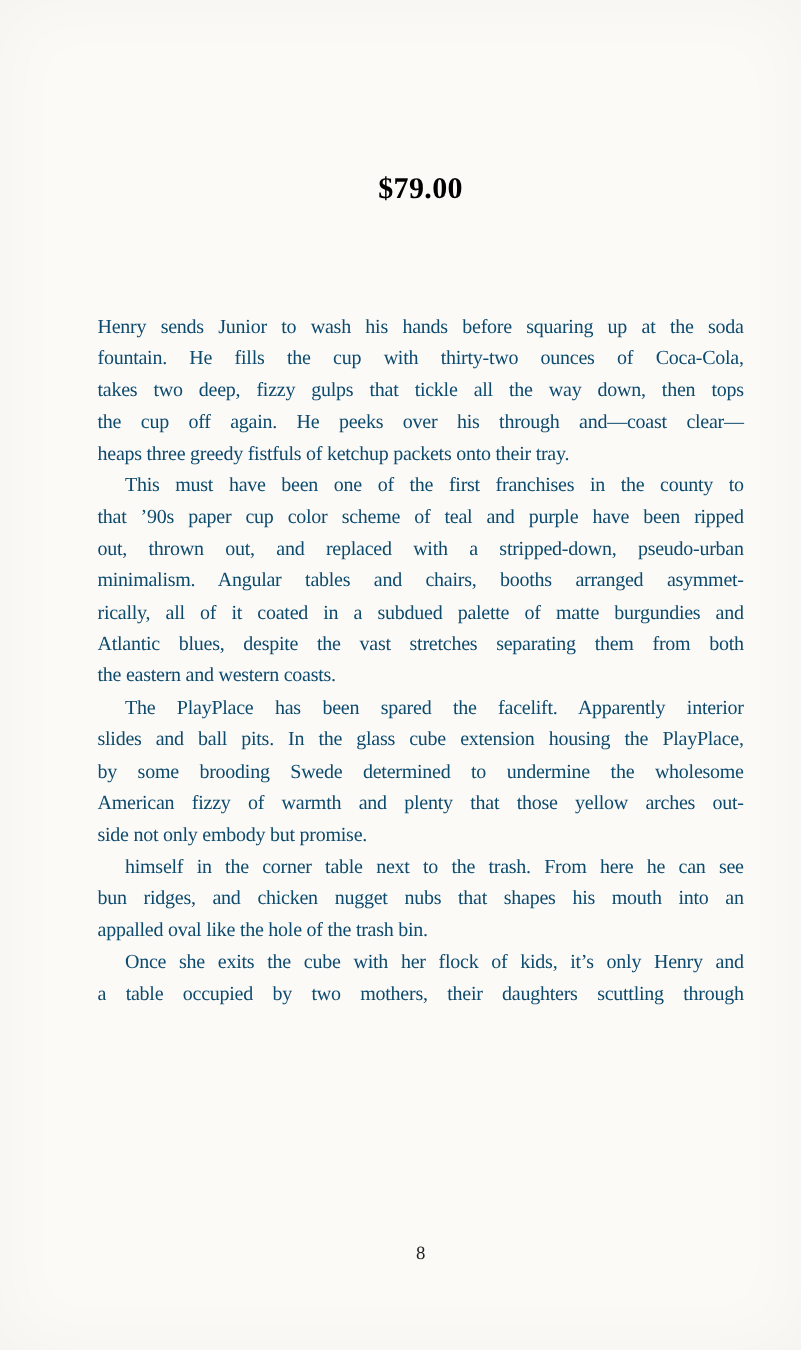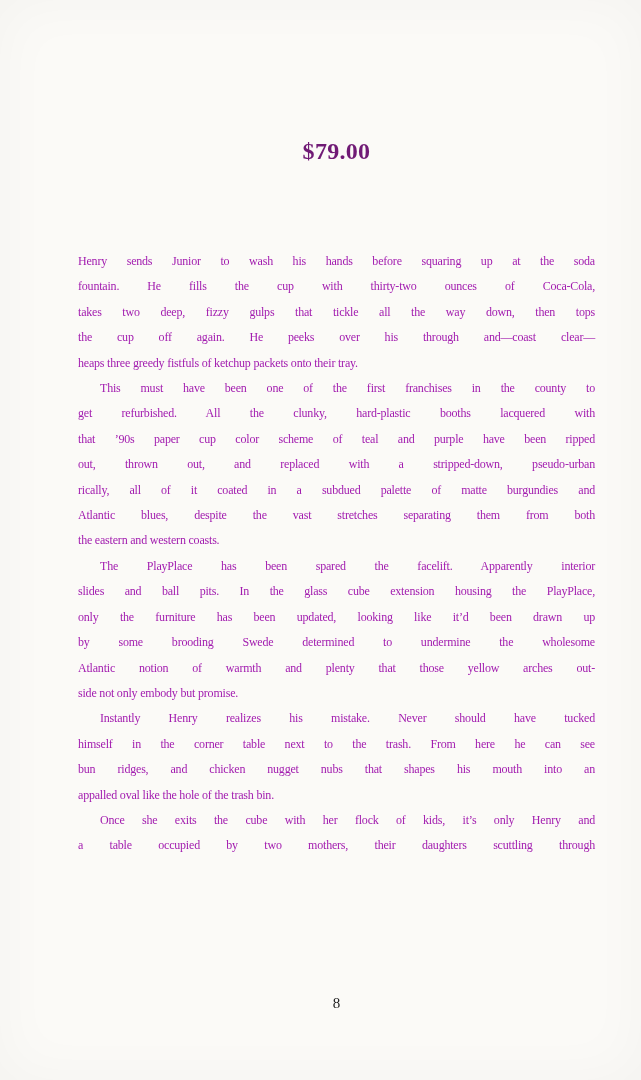--- a/index.html
+++ b/index.html
@@ -20,31 +20,31 @@
   .chapter-title {
     position: absolute;
     left: 78px;
     top: 138px;
     width: 517px;
     margin: 0;
     text-align: center;
     font-size: 24px;
     font-weight: bold;
     letter-spacing: 0.3px;
-    color: #701a75;
+    color: #000000;
   }
   .body-text {
     position: absolute;
     left: 78px;
     top: 249px;
     width: 517px;
-    font-size: 12px;
+    font-size: 16px;
     line-height: 25.4px;
     letter-spacing: -0.2px;
-    color: #a21caf;
+    color: #0c4a6e;
   }
   .para { margin: 0; }
   .line {
     text-align: justify;
     text-align-last: justify;
     text-justify: inter-word;
     white-space: normal;
   }
   .line.last {
     text-align-last: left;
@@ -71,37 +71,35 @@
   <div class="body-text">
       <div class="para">
         <div class="line">Henry sends Junior to wash his hands before squaring up at the soda</div>
         <div class="line">fountain. He fills the cup with thirty-two ounces of Coca-Cola,</div>
         <div class="line">takes two deep, fizzy gulps that tickle all the way down, then tops</div>
         <div class="line">the cup off again. He peeks over his through and—coast clear—</div>
         <div class="line last">heaps three greedy fistfuls of ketchup packets onto their tray.</div>
       </div>
       <div class="para indent">
         <div class="line">This must have been one of the first franchises in the county to</div>
-        <div class="line">get refurbished. All the clunky, hard-plastic booths lacquered with</div>
         <div class="line">that ’90s paper cup color scheme of teal and purple have been ripped</div>
         <div class="line">out, thrown out, and replaced with a stripped-down, pseudo-urban</div>
+        <div class="line">minimalism. Angular tables and chairs, booths arranged asymmet-</div>
         <div class="line">rically, all of it coated in a subdued palette of matte burgundies and</div>
         <div class="line">Atlantic blues, despite the vast stretches separating them from both</div>
         <div class="line last">the eastern and western coasts.</div>
       </div>
       <div class="para indent">
         <div class="line">The PlayPlace has been spared the facelift. Apparently interior</div>
         <div class="line">slides and ball pits. In the glass cube extension housing the PlayPlace,</div>
-        <div class="line">only the furniture has been updated, looking like it’d been drawn up</div>
         <div class="line">by some brooding Swede determined to undermine the wholesome</div>
-        <div class="line">Atlantic notion of warmth and plenty that those yellow arches out-</div>
+        <div class="line">American fizzy of warmth and plenty that those yellow arches out-</div>
         <div class="line last">side not only embody but promise.</div>
       </div>
       <div class="para indent">
-        <div class="line">Instantly Henry realizes his mistake. Never should have tucked</div>
         <div class="line">himself in the corner table next to the trash. From here he can see</div>
         <div class="line">bun ridges, and chicken nugget nubs that shapes his mouth into an</div>
         <div class="line last">appalled oval like the hole of the trash bin.</div>
       </div>
       <div class="para indent">
         <div class="line">Once she exits the cube with her flock of kids, it’s only Henry and</div>
         <div class="line">a table occupied by two mothers, their daughters scuttling through</div>
       </div>
     </div>
 

